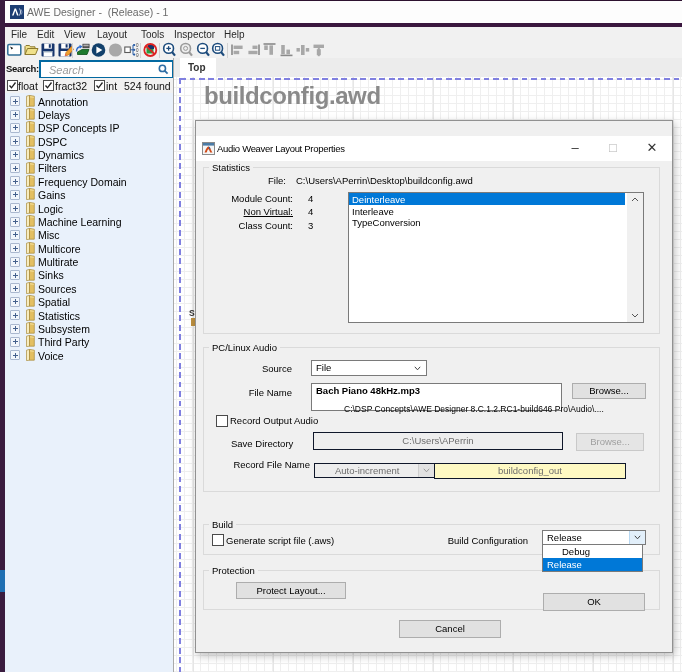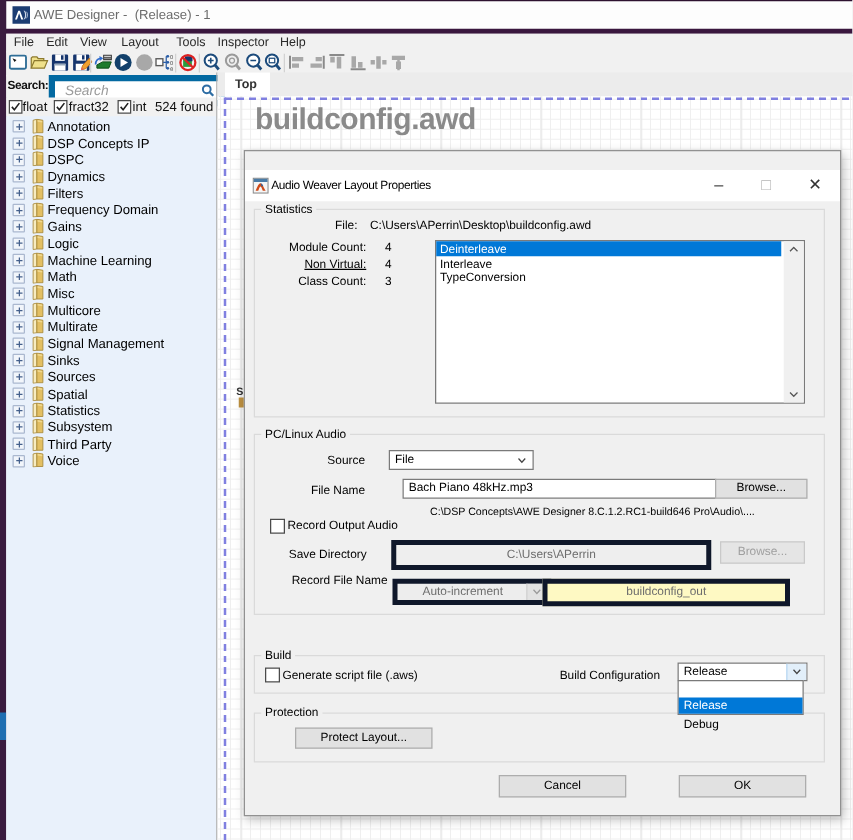--- a/index.html
+++ b/index.html
@@ -14,21 +14,21 @@
   #leftstrip{left:0;top:0;width:5px;height:672px;background:#3a1c3f;}
   #leftblue{left:0;top:570px;width:5px;height:22px;background:#1f6fb2;}
   #menubar{left:5px;top:27px;width:677px;height:15px;background:#f1f1f1;}
   .mi{position:absolute;top:2px;font-size:10px;color:#2a2a2a;white-space:nowrap;}
   #toolbar{left:5px;top:41px;width:677px;height:19px;background:#f1f1f1;border-bottom:1px solid #e0e0e0;}
   .sep{position:absolute;top:2px;width:1px;height:15px;background:#d2d2d2;}
   .tbi{position:absolute;top:1px;}
   
   #searchrow{left:5px;top:60px;width:169px;height:18px;background:#f1f1f1;}
   #searchlbl{left:1px;top:3px;font-size:9.5px;font-weight:bold;color:#111;letter-spacing:-0.3px;white-space:nowrap;}
-  #searchbox{left:34px;top:0px;width:131px;height:15px;background:#fff;border:5px solid #0369a1;}
+  #searchbox{left:34px;top:0px;width:131px;height:15px;background:#fff;border:2px solid #0369a1;}
   #searchph{left:8px;top:2px;font-size:11px;font-style:italic;color:#9b9b9b;}
   #filterrow{left:5px;top:78px;width:169px;height:15px;background:#f1f1f1;}
   .cb{position:absolute;width:9px;height:9px;background:#fff;border:1px solid #4a4a4a;}
   .cb svg{position:absolute;left:0;top:0;}
   .cbl{position:absolute;top:2px;font-size:10.5px;color:#111;white-space:nowrap;}
   #tree{left:5px;top:93px;width:168px;height:579px;background:#e9f1fb;}
   .trow{height:13.39px;position:relative;}
   .texp{position:absolute;left:5px;top:2.2px;width:8px;height:8px;background:#f2f6fb;border:1px solid #aab8cf;border-radius:1px;}
   .texp:before{content:"";position:absolute;left:1.5px;top:3.5px;width:5px;height:1px;background:#44608c;}
   .texp:after{content:"";position:absolute;left:3.5px;top:1.5px;width:1px;height:5px;background:#44608c;}
@@ -55,21 +55,21 @@
   #dlg{left:195px;top:120px;width:476px;height:531px;background:#f0f0f0;
        border:1px solid #919191;box-shadow:2px 3px 8px rgba(0,0,0,0.25);}
   #dlgtitle{position:absolute;left:0;top:0;width:100%;height:25px;background:#fff;margin-top:15px;}
   #dlgtxt{position:absolute;left:21px;top:7px;font-size:9.5px;letter-spacing:-0.3px;color:#000;}
   .wbtn{position:absolute;top:0;width:30px;height:25px;font-size:13px;color:#333;text-align:center;line-height:23px;}
   .grp{position:absolute;border:1px solid #dadada;}
   .grplbl{position:absolute;left:5px;top:-6px;background:#f0f0f0;padding:0 3px;font-size:9.5px;color:#000;}
   .rlab{position:absolute;font-size:9.5px;color:#000;text-align:right;white-space:nowrap;}
   .val{position:absolute;font-size:9.5px;color:#000;white-space:nowrap;}
   .tin{position:absolute;background:#fff;border:1px solid #7a7a7a;font-size:9.5px;color:#000;}
-  .disfield{position:absolute;background:#ededed;border:4px solid #0f172a;font-size:9.5px;color:#6d6d6d;text-align:center;}
+  .disfield{position:absolute;background:#ededed;border:1px solid #0f172a;font-size:9.5px;color:#6d6d6d;text-align:center;}
   .btn{position:absolute;background:#e1e1e1;border:1px solid #adadad;font-size:9.5px;color:#000;text-align:center;}
   .btndis{position:absolute;background:#e5e5e5;border:1px solid #c9c9c9;font-size:9.5px;color:#a0a0a0;text-align:center;}
 </style>
 </head>
 <body>
 <div class="abs" id="titlebar"></div>
 <div class="abs" id="appicon"><svg width="14" height="14" viewBox="0 0 14 14">
       <path d="M2 10.5 L4.6 3.5 L6 3.5 L8.6 10.5 L7 10.5 L5.3 5.6 L3.6 10.5 Z" fill="#fff"></path>
       <path d="M8.8 3.6 C10.4 5 10.4 9 8.8 10.4 L9.8 10.4 C11.4 9 11.4 5 9.8 3.6 Z" fill="#cfd8e8"></path>
       <path d="M10.8 4.4 C11.9 5.6 11.9 8.4 10.8 9.6 L11.6 9.6 C12.7 8.4 12.7 5.6 11.6 4.4 Z" fill="#9fb0cc"></path>
@@ -240,20 +240,29 @@
       </svg>
       <div class="tlbl">Annotation</div>
     </div>
   <div class="trow">
       <div class="texp"></div>
       <svg class="tfold" width="11" height="12" viewBox="0 0 11 12">
         <path d="M1.5 1.2 L4.5 0.4 L4.5 11.2 L1.5 11.6 Z" fill="#f7ecc0" stroke="#a8893a" stroke-width="0.7"></path>
         <path d="M4.5 0.4 L9.3 1.2 L9.3 11.2 L4.5 11.2 Z" fill="#e3bf62" stroke="#a8893a" stroke-width="0.7"></path>
         <path d="M5.1 1 L8.8 1.7 L8.8 3 L5.1 2.4 Z" fill="#f0d88f"></path>
       </svg>
+      <div class="tlbl">Delays</div>
+    </div>
+  <div class="trow">
+      <div class="texp"></div>
+      <svg class="tfold" width="11" height="12" viewBox="0 0 11 12">
+        <path d="M1.5 1.2 L4.5 0.4 L4.5 11.2 L1.5 11.6 Z" fill="#f7ecc0" stroke="#a8893a" stroke-width="0.7"></path>
+        <path d="M4.5 0.4 L9.3 1.2 L9.3 11.2 L4.5 11.2 Z" fill="#e3bf62" stroke="#a8893a" stroke-width="0.7"></path>
+        <path d="M5.1 1 L8.8 1.7 L8.8 3 L5.1 2.4 Z" fill="#f0d88f"></path>
+      </svg>
       <div class="tlbl">DSP Concepts IP</div>
     </div>
   <div class="trow">
       <div class="texp"></div>
       <svg class="tfold" width="11" height="12" viewBox="0 0 11 12">
         <path d="M1.5 1.2 L4.5 0.4 L4.5 11.2 L1.5 11.6 Z" fill="#f7ecc0" stroke="#a8893a" stroke-width="0.7"></path>
         <path d="M4.5 0.4 L9.3 1.2 L9.3 11.2 L4.5 11.2 Z" fill="#e3bf62" stroke="#a8893a" stroke-width="0.7"></path>
         <path d="M5.1 1 L8.8 1.7 L8.8 3 L5.1 2.4 Z" fill="#f0d88f"></path>
       </svg>
       <div class="tlbl">DSPC</div>
@@ -312,57 +321,39 @@
       </svg>
       <div class="tlbl">Machine Learning</div>
     </div>
   <div class="trow">
       <div class="texp"></div>
       <svg class="tfold" width="11" height="12" viewBox="0 0 11 12">
         <path d="M1.5 1.2 L4.5 0.4 L4.5 11.2 L1.5 11.6 Z" fill="#f7ecc0" stroke="#a8893a" stroke-width="0.7"></path>
         <path d="M4.5 0.4 L9.3 1.2 L9.3 11.2 L4.5 11.2 Z" fill="#e3bf62" stroke="#a8893a" stroke-width="0.7"></path>
         <path d="M5.1 1 L8.8 1.7 L8.8 3 L5.1 2.4 Z" fill="#f0d88f"></path>
       </svg>
-      <div class="tlbl">Math</div>
-    </div>
-  <div class="trow">
-      <div class="texp"></div>
-      <svg class="tfold" width="11" height="12" viewBox="0 0 11 12">
-        <path d="M1.5 1.2 L4.5 0.4 L4.5 11.2 L1.5 11.6 Z" fill="#f7ecc0" stroke="#a8893a" stroke-width="0.7"></path>
-        <path d="M4.5 0.4 L9.3 1.2 L9.3 11.2 L4.5 11.2 Z" fill="#e3bf62" stroke="#a8893a" stroke-width="0.7"></path>
-        <path d="M5.1 1 L8.8 1.7 L8.8 3 L5.1 2.4 Z" fill="#f0d88f"></path>
-      </svg>
       <div class="tlbl">Misc</div>
     </div>
   <div class="trow">
       <div class="texp"></div>
       <svg class="tfold" width="11" height="12" viewBox="0 0 11 12">
         <path d="M1.5 1.2 L4.5 0.4 L4.5 11.2 L1.5 11.6 Z" fill="#f7ecc0" stroke="#a8893a" stroke-width="0.7"></path>
         <path d="M4.5 0.4 L9.3 1.2 L9.3 11.2 L4.5 11.2 Z" fill="#e3bf62" stroke="#a8893a" stroke-width="0.7"></path>
         <path d="M5.1 1 L8.8 1.7 L8.8 3 L5.1 2.4 Z" fill="#f0d88f"></path>
       </svg>
       <div class="tlbl">Multicore</div>
     </div>
   <div class="trow">
       <div class="texp"></div>
       <svg class="tfold" width="11" height="12" viewBox="0 0 11 12">
         <path d="M1.5 1.2 L4.5 0.4 L4.5 11.2 L1.5 11.6 Z" fill="#f7ecc0" stroke="#a8893a" stroke-width="0.7"></path>
         <path d="M4.5 0.4 L9.3 1.2 L9.3 11.2 L4.5 11.2 Z" fill="#e3bf62" stroke="#a8893a" stroke-width="0.7"></path>
         <path d="M5.1 1 L8.8 1.7 L8.8 3 L5.1 2.4 Z" fill="#f0d88f"></path>
       </svg>
       <div class="tlbl">Multirate</div>
-    </div>
-  <div class="trow">
-      <div class="texp"></div>
-      <svg class="tfold" width="11" height="12" viewBox="0 0 11 12">
-        <path d="M1.5 1.2 L4.5 0.4 L4.5 11.2 L1.5 11.6 Z" fill="#f7ecc0" stroke="#a8893a" stroke-width="0.7"></path>
-        <path d="M4.5 0.4 L9.3 1.2 L9.3 11.2 L4.5 11.2 Z" fill="#e3bf62" stroke="#a8893a" stroke-width="0.7"></path>
-        <path d="M5.1 1 L8.8 1.7 L8.8 3 L5.1 2.4 Z" fill="#f0d88f"></path>
-      </svg>
-      <div class="tlbl">Signal Management</div>
     </div>
   <div class="trow">
       <div class="texp"></div>
       <svg class="tfold" width="11" height="12" viewBox="0 0 11 12">
         <path d="M1.5 1.2 L4.5 0.4 L4.5 11.2 L1.5 11.6 Z" fill="#f7ecc0" stroke="#a8893a" stroke-width="0.7"></path>
         <path d="M4.5 0.4 L9.3 1.2 L9.3 11.2 L4.5 11.2 Z" fill="#e3bf62" stroke="#a8893a" stroke-width="0.7"></path>
         <path d="M5.1 1 L8.8 1.7 L8.8 3 L5.1 2.4 Z" fill="#f0d88f"></path>
       </svg>
       <div class="tlbl">Sinks</div>
     </div>
@@ -472,21 +463,21 @@
   <div class="grp" style="left:7px;top:226px;width:455px;height:143px;">
       <div class="grplbl">PC/Linux Audio</div>
     </div>
   <div class="rlab" style="left:36px;top:242px;width:60px;">Source</div>
   <div class="tin" style="left:115px;top:239px;width:110px;height:13px;padding:1px 0 0 4px;">File
     <svg style="position:absolute;right:5px;top:5px" width="7" height="5" viewBox="0 0 7 5">
         <path d="M0.8 0.8 L3.5 3.8 L6.2 0.8" fill="none" stroke="#444" stroke-width="1"></path>
       </svg>
   </div>
   <div class="rlab" style="left:7px;top:265.5px;width:89px;">File Name</div>
-  <div class="tin" style="left:126px;top:262px;width:245px;height:13px;padding:1px 0 0 4px;">Bach Piano 48kHz.mp3</div>
+  <div class="tin" style="left:115px;top:262px;width:245px;height:13px;padding:1px 0 12px 4px;font-weight:bold;">Bach Piano 48kHz.mp3</div>
   <div class="btn" style="left:376px;top:262px;width:72px;height:14px;line-height:14px;">Browse...</div>
   <div class="val" style="left:148px;top:283px;font-size:8.5px;">C:\DSP Concepts\AWE Designer 8.C.1.2.RC1-build646 Pro\Audio\....</div>
   <div class="cb" style="left:20px;top:293.5px;width:10px;height:10px;"></div>
   <div class="val" style="left:34px;top:294px;">Record Output Audio</div>
   <div class="val" style="left:35px;top:316.5px;">Save Directory</div>
   <div class="disfield" style="left:117px;top:311px;width:248px;height:16px;line-height:16px;background:#eeeeee;">C:\Users\APerrin</div>
   <div class="btndis" style="left:380px;top:312px;width:66px;height:16px;line-height:16px;">Browse...</div>
   <div class="rlab" style="left:7px;top:338px;width:107px;">Record File Name</div>
   <div class="disfield" style="left:118px;top:342px;width:99px;height:13px;line-height:13px;text-align:left;padding-left:20px;background:#ededed;">Auto-increment
     <div style="position:absolute;right:0;top:0;width:15px;height:100%;background:#e2e2e2;border-left:1px solid #cfcfcf;">
@@ -504,23 +495,23 @@
   <div class="val" style="left:30px;top:414px;">Generate script file (.aws)</div>
   <div class="rlab" style="left:240px;top:414px;width:92px;">Build Configuration</div>
   <div class="tin" style="left:346px;top:409px;width:98px;height:12px;padding:1px 0 0 4px;z-index:5;">Release
     <div style="position:absolute;right:0;top:0;width:15px;height:100%;background:#e2effa;border-left:1px solid #b8d8f2;">
       <svg style="position:absolute;left:4px;top:4px" width="7" height="5" viewBox="0 0 7 5">
           <path d="M0.8 0.8 L3.5 3.8 L6.2 0.8" fill="none" stroke="#444" stroke-width="1"></path>
         </svg>
     </div>
   </div>
   <div style="position:absolute;left:346px;top:423px;width:99px;height:26px;border:1px solid #7a7a7a;background:#fff;z-index:6;font-size:9.5px;">
-    <div style="position:absolute;left:0;top:0;width:100%;height:13px;color:#000;padding:1px 0 0 4px;box-sizing:border-box;margin-top:28px;">Debug</div>
+    <div style="position:absolute;left:15px;top:0;width:100%;height:13px;color:#000;padding:1px 0 0 4px;box-sizing:border-box;">Debug</div>
     <div style="position:absolute;left:0;top:13px;width:100%;height:13px;background:#0078d7;color:#fff;padding:1px 0 0 4px;box-sizing:border-box;">Release</div>
   </div>
 
   <div class="grp" style="left:7px;top:449px;width:455px;height:38px;">
       <div class="grplbl">Protection</div>
     </div>
   <div class="btn" style="left:28px;top:461px;width:108px;height:15px;line-height:15px;margin-left:12px;">Protect Layout...</div>
   <div class="btn" style="left:203px;top:499px;width:100px;height:16px;line-height:16px;">Cancel</div>
-  <div class="btn" style="left:347px;top:499px;width:100px;height:16px;line-height:16px;">OK</div>
+  <div class="btn" style="left:347px;top:472px;width:100px;height:16px;line-height:16px;">OK</div>
 </div>
 
 </body></html>

